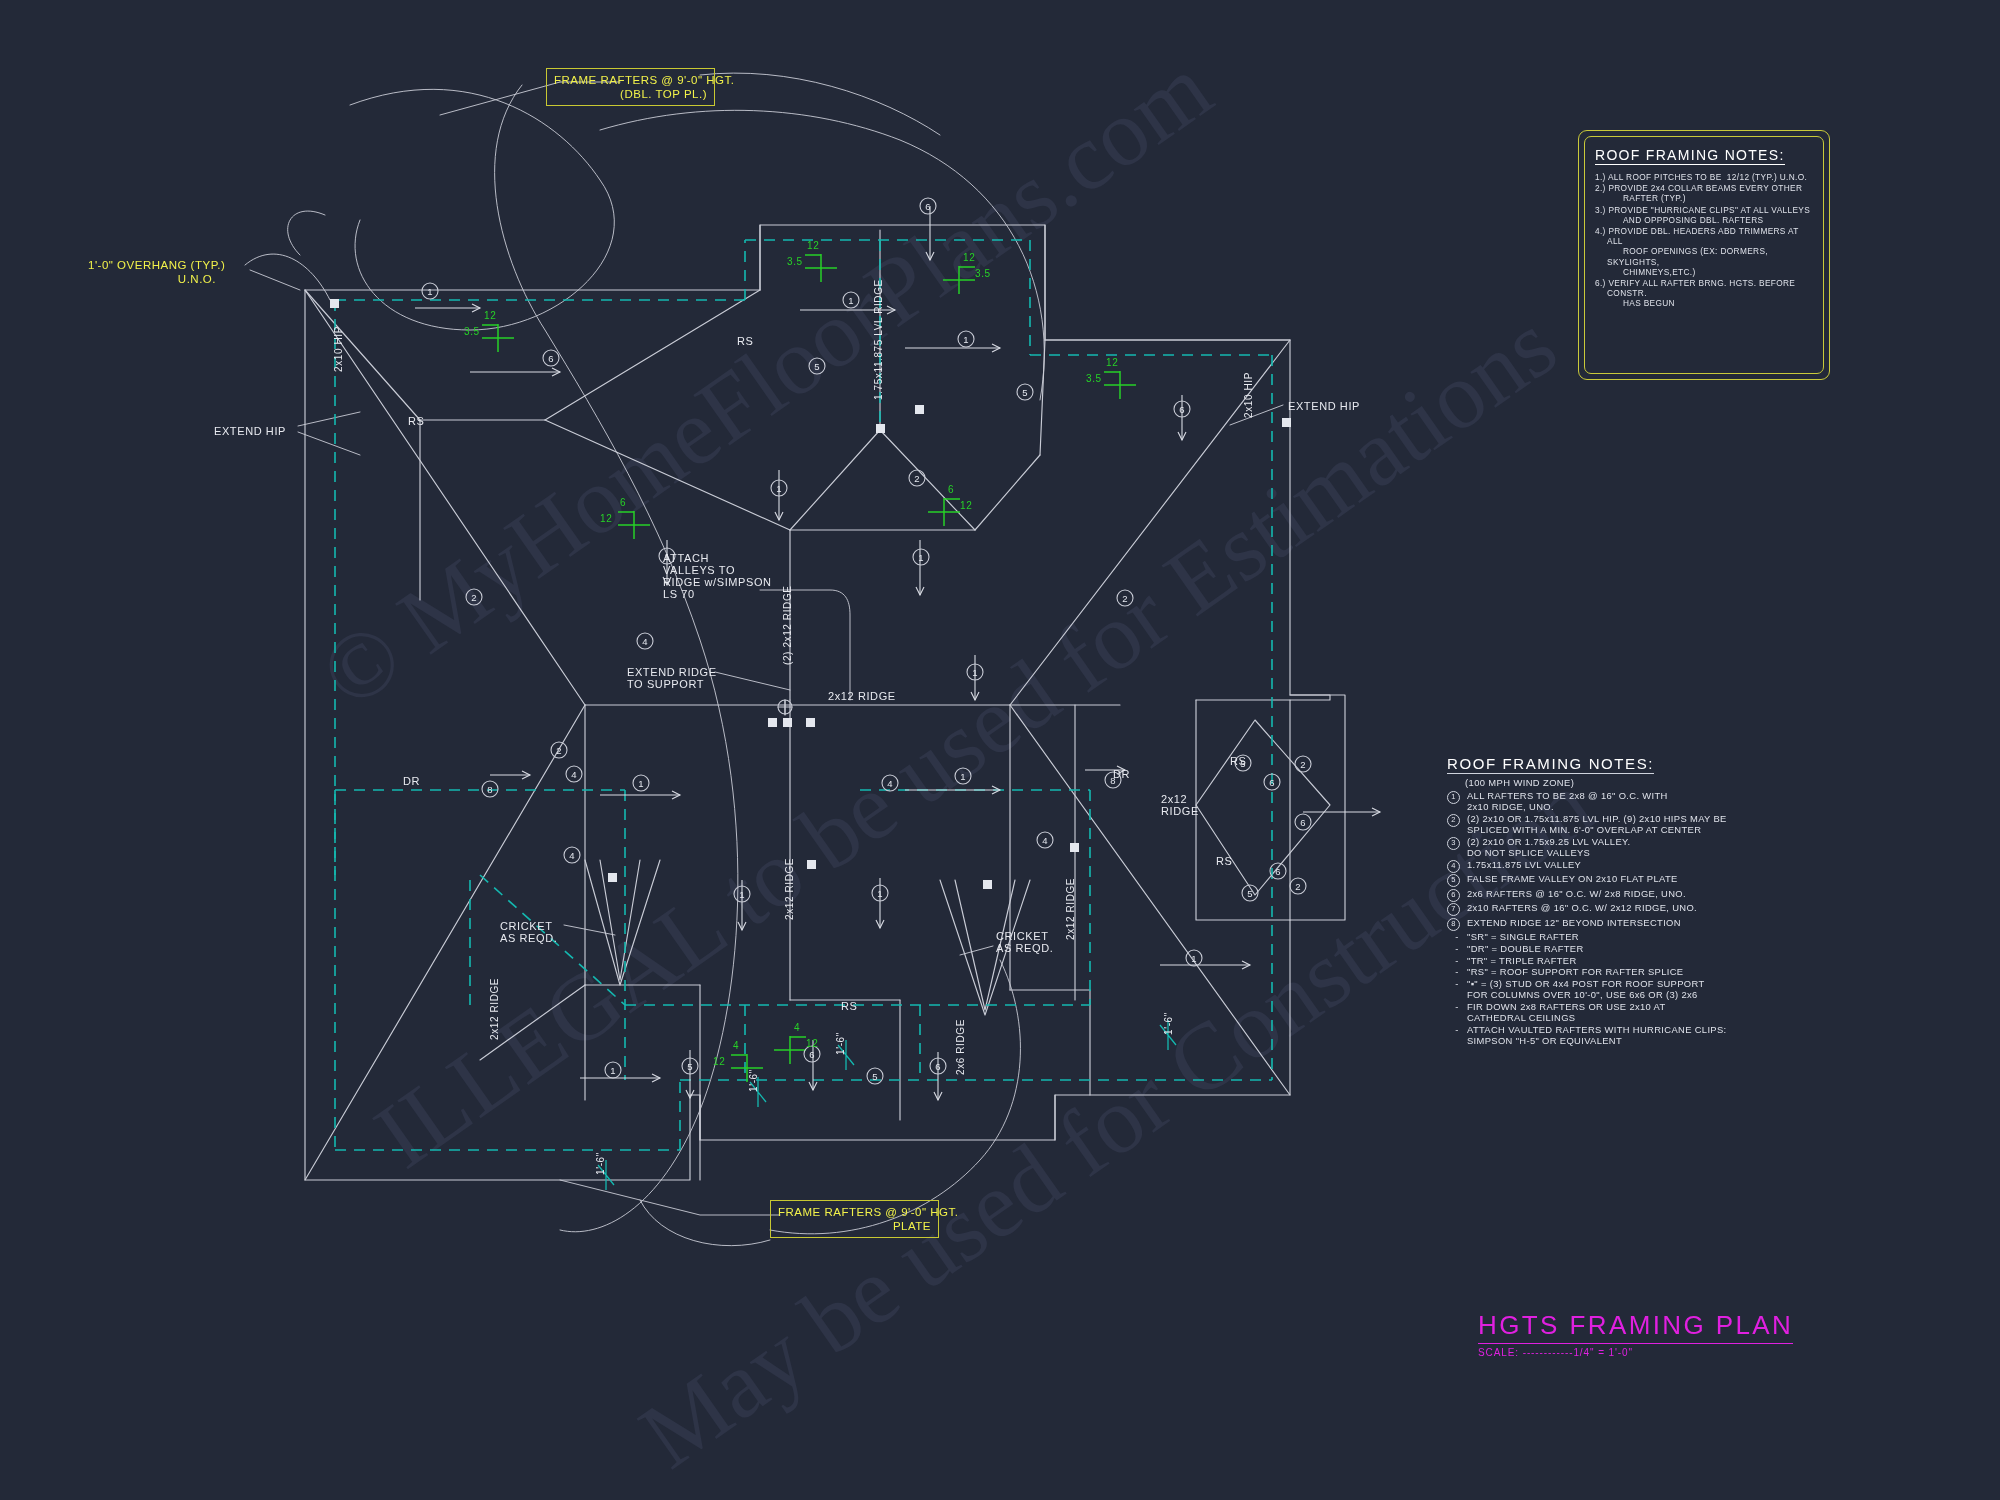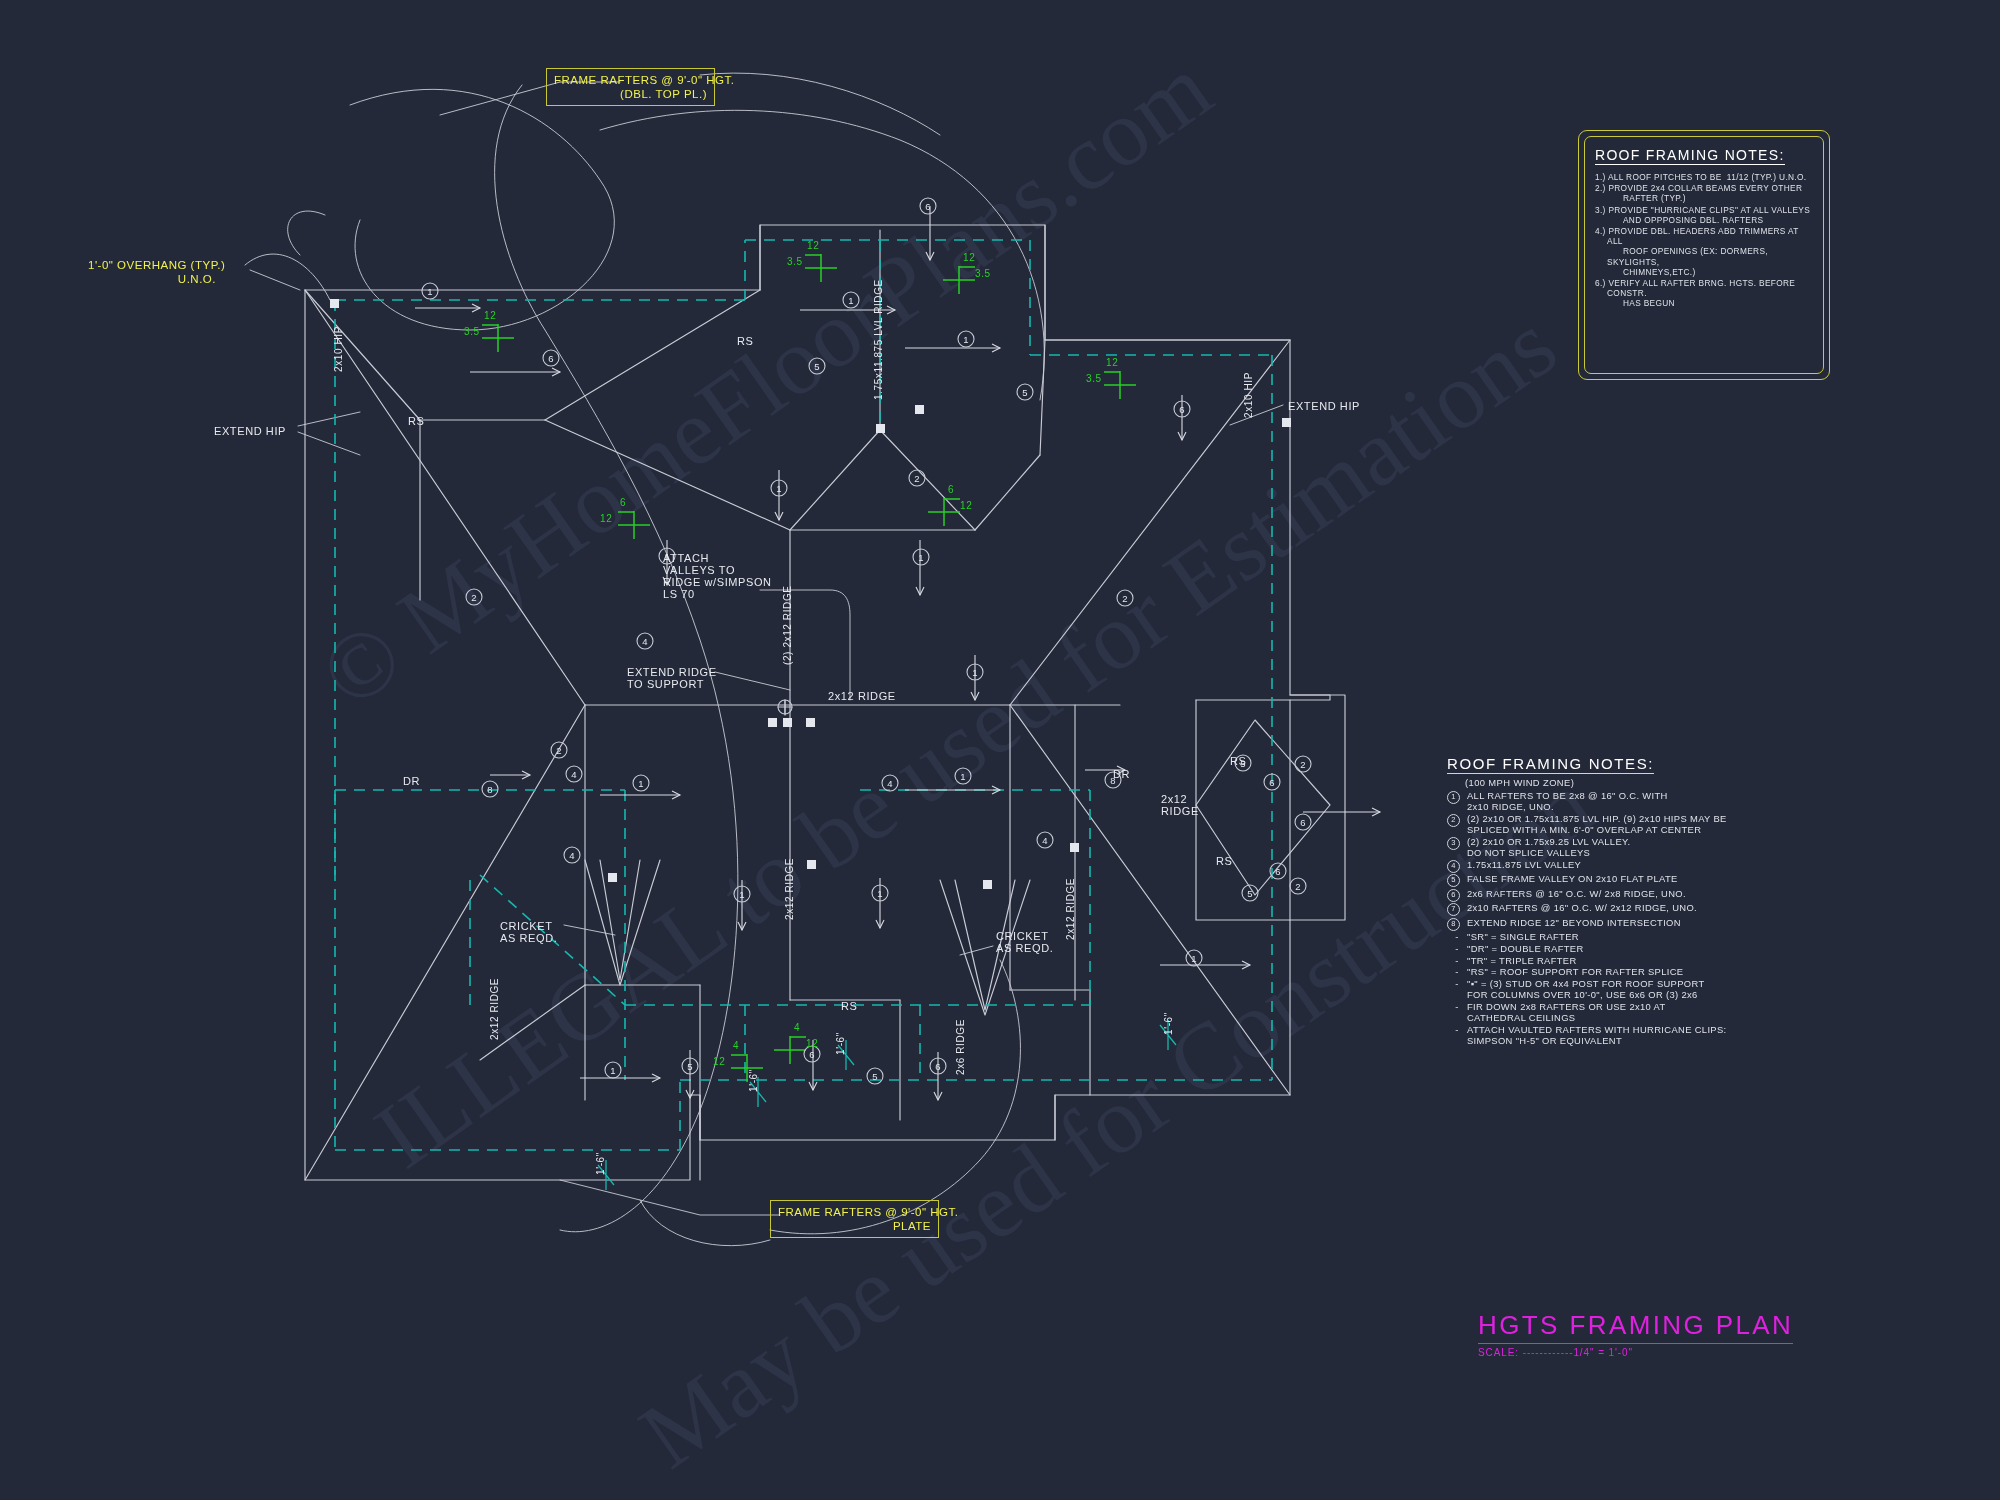--- a/index.html
+++ b/index.html
@@ -573,21 +573,21 @@
       <div class="anno sm" style="color: rgb(39, 209, 39); left: 794px; top: 1022px;">4</div>
       <div class="anno sm" style="color: rgb(39, 209, 39); left: 806px; top: 1038px;">12</div>
       <div class="anno sm" style="color: rgb(39, 209, 39); left: 733px; top: 1040px;">4</div>
       <div class="anno sm" style="color: rgb(39, 209, 39); left: 713px; top: 1056px;">12</div>
     </div>
 
   <div id="notesbox">
     <div class="inner">
       <h3>ROOF FRAMING NOTES:</h3>
       <ul class="nlist" id="notesbox-list">
-          <li>1.) ALL ROOF PITCHES TO BE  11/12 (TYP.) U.N.O.</li>
+          <li>1.) ALL ROOF PITCHES TO BE  12/12 (TYP.) U.N.O.</li>
           <li>2.) PROVIDE 2x4 COLLAR BEAMS EVERY OTHER
       RAFTER (TYP.)</li>
           <li>3.) PROVIDE "HURRICANE CLIPS" AT ALL VALLEYS
       AND OPPPOSING DBL. RAFTERS</li>
           <li>4.) PROVIDE DBL. HEADERS ABD TRIMMERS AT ALL
       ROOF OPENINGS (EX: DORMERS, SKYLIGHTS,
       CHIMNEYS,ETC.)</li>
           <li>6.) VERIFY ALL RAFTER BRNG. HGTS. BEFORE CONSTR.
       HAS BEGUN</li>
         </ul>

